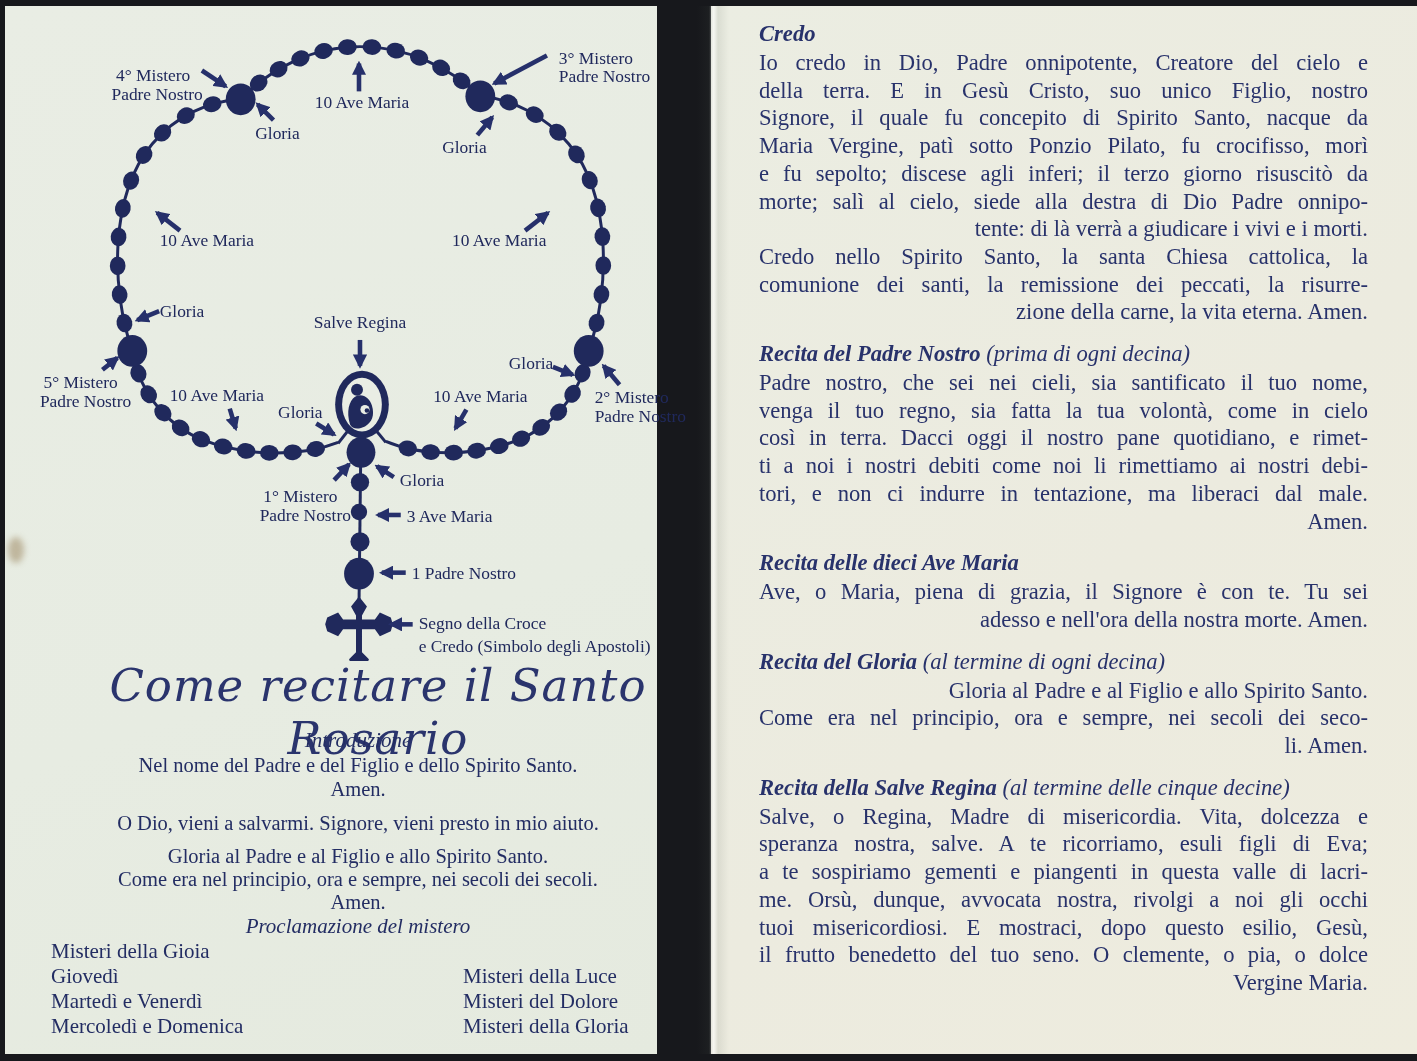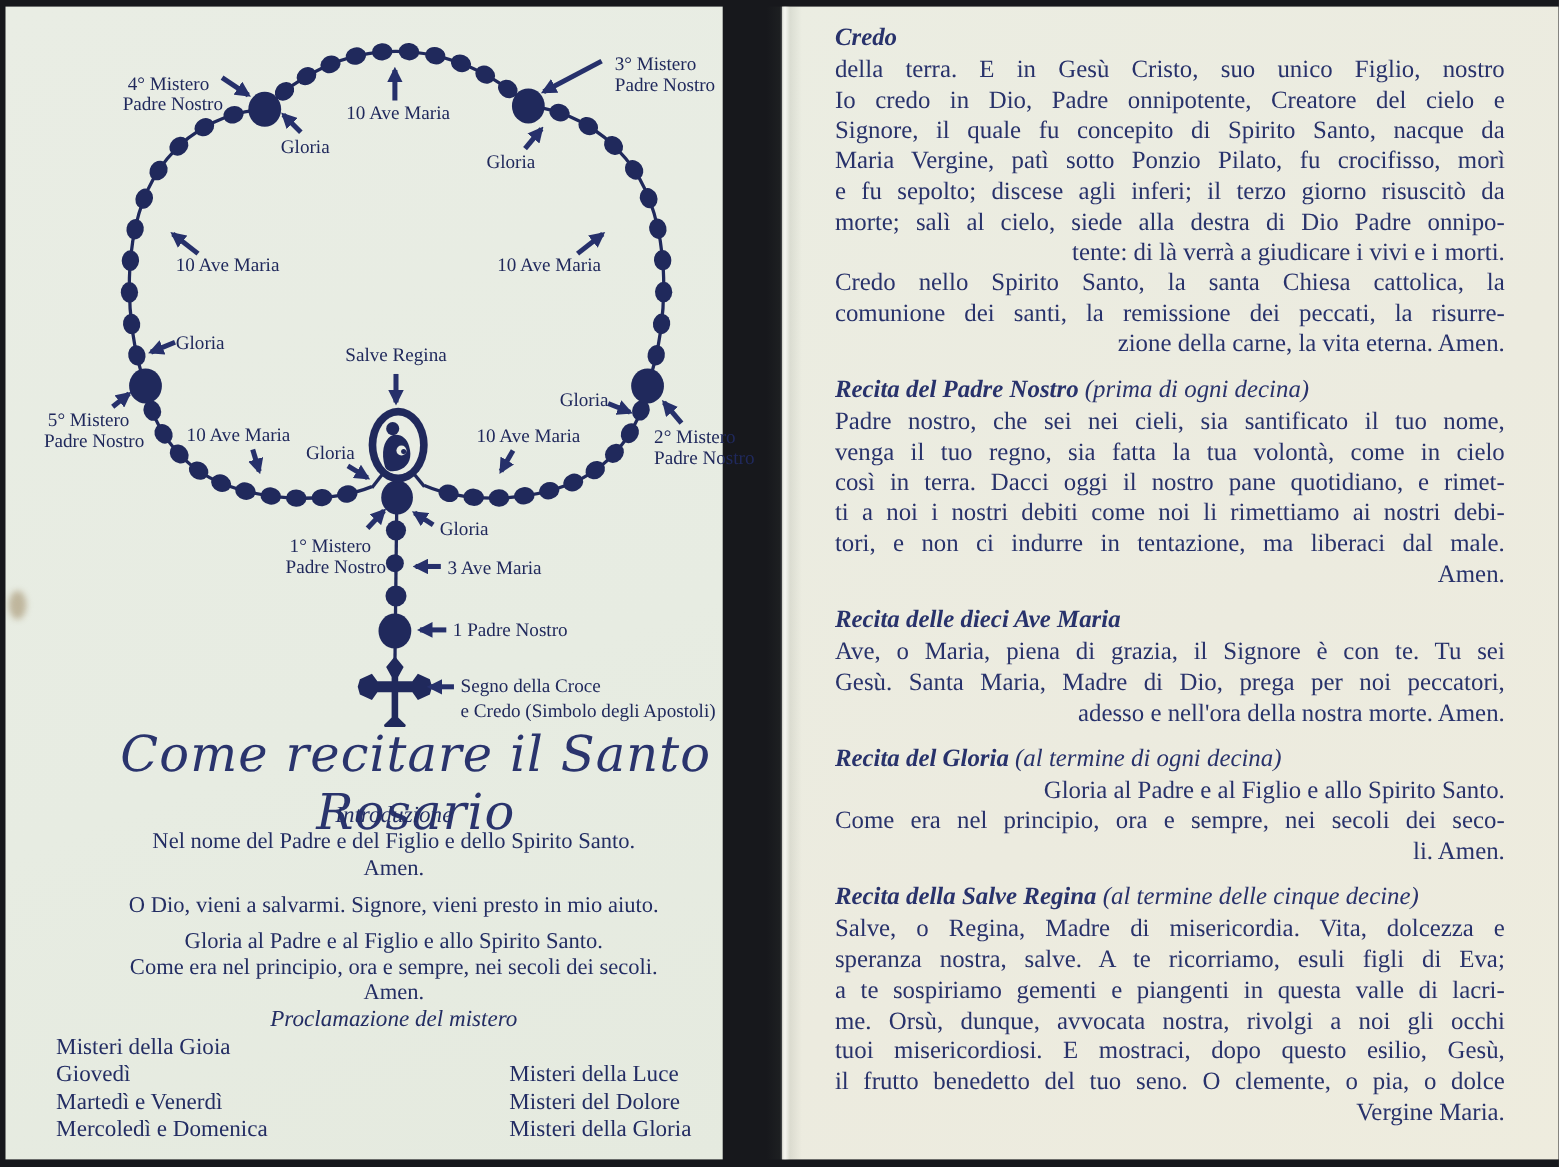--- a/index.html
+++ b/index.html
@@ -244,22 +244,22 @@
    </div>
 
    <div class="stain"></div>
   </div>
 
   <div class="page right">
    <div class="rtext">
 
     <div class="rsec">
       <div class="rhead"><span>Credo</span></div>
+      <div class="rline j">Io credo in Dio, Padre onnipotente, Creatore del cielo e</div>
       <div class="rline j">della terra. E in Gesù Cristo, suo unico Figlio, nostro</div>
-      <div class="rline j">Io credo in Dio, Padre onnipotente, Creatore del cielo e</div>
       <div class="rline j">Signore, il quale fu concepito di Spirito Santo, nacque da</div>
       <div class="rline j">Maria Vergine, patì sotto Ponzio Pilato, fu crocifisso, morì</div>
       <div class="rline j">e fu sepolto; discese agli inferi; il terzo giorno risuscitò da</div>
       <div class="rline j">morte; salì al cielo, siede alla destra di Dio Padre onnipo-</div>
       <div class="rline l">tente: di là verrà a giudicare i vivi e i morti.</div>
       <div class="rline j">Credo nello Spirito Santo, la santa Chiesa cattolica, la</div>
       <div class="rline j">comunione dei santi, la remissione dei peccati, la risurre-</div>
       <div class="rline l">zione della carne, la vita eterna. Amen.</div>
     </div>
 
@@ -270,21 +270,20 @@
       <div class="rline j">venga il tuo regno, sia fatta la tua volontà, come in cielo</div>
       <div class="rline j">così in terra. Dacci oggi il nostro pane quotidiano, e rimet-</div>
       <div class="rline j">ti a noi i nostri debiti come noi li rimettiamo ai nostri debi-</div>
       <div class="rline j">tori, e non ci indurre in tentazione, ma liberaci dal male.</div>
       <div class="rline l">Amen.</div>
     </div>
 
     <div class="rsec">
       <div class="rhead"><span>Recita delle dieci Ave Maria</span></div>
       <div class="rline j">Ave, o Maria, piena di grazia, il Signore è con te. Tu sei</div>
-      <div class="rline j">Gesù. Santa Maria, Madre di Dio, prega per noi peccatori,</div>
       <div class="rline l">adesso e nell'ora della nostra morte. Amen.</div>
     </div>
 
     <div class="rsec">
       <div class="rhead"><span>Recita del Gloria</span>
         <span class="rnote">(al termine di ogni decina)</span></div>
       <div class="rline l">Gloria al Padre e al Figlio e allo Spirito Santo.</div>
       <div class="rline j">Come era nel principio, ora e sempre, nei secoli dei seco-</div>
       <div class="rline l">li. Amen.</div>
     </div>

